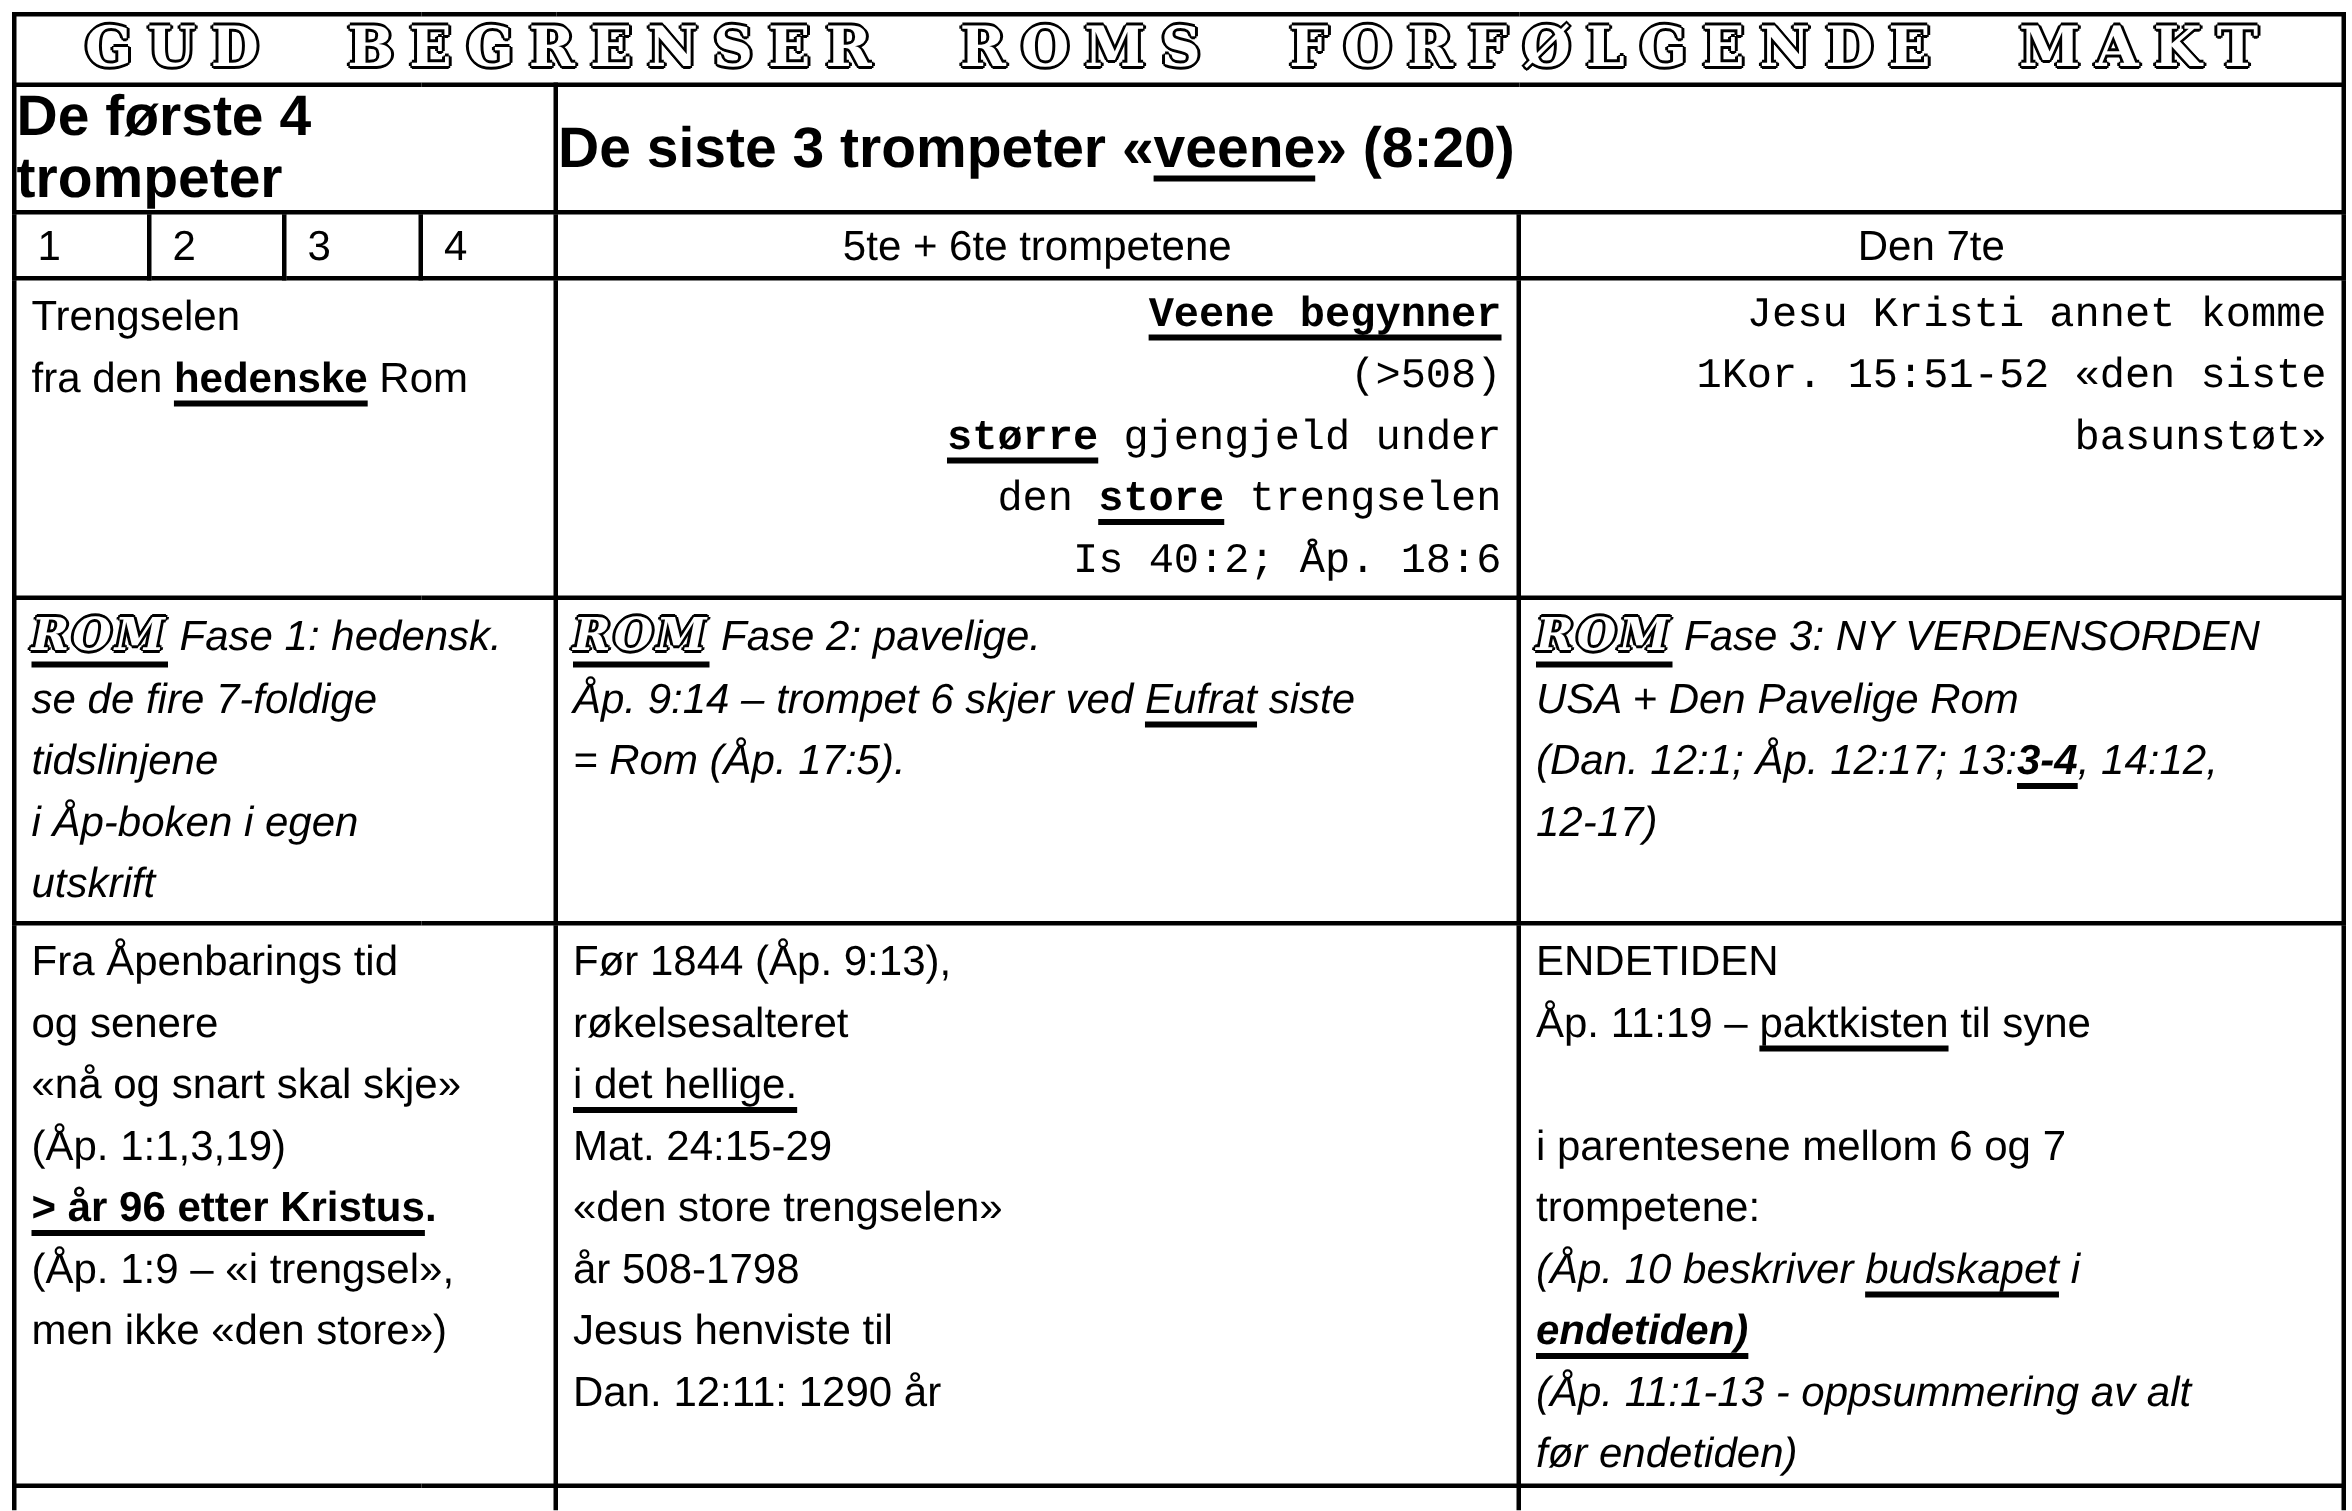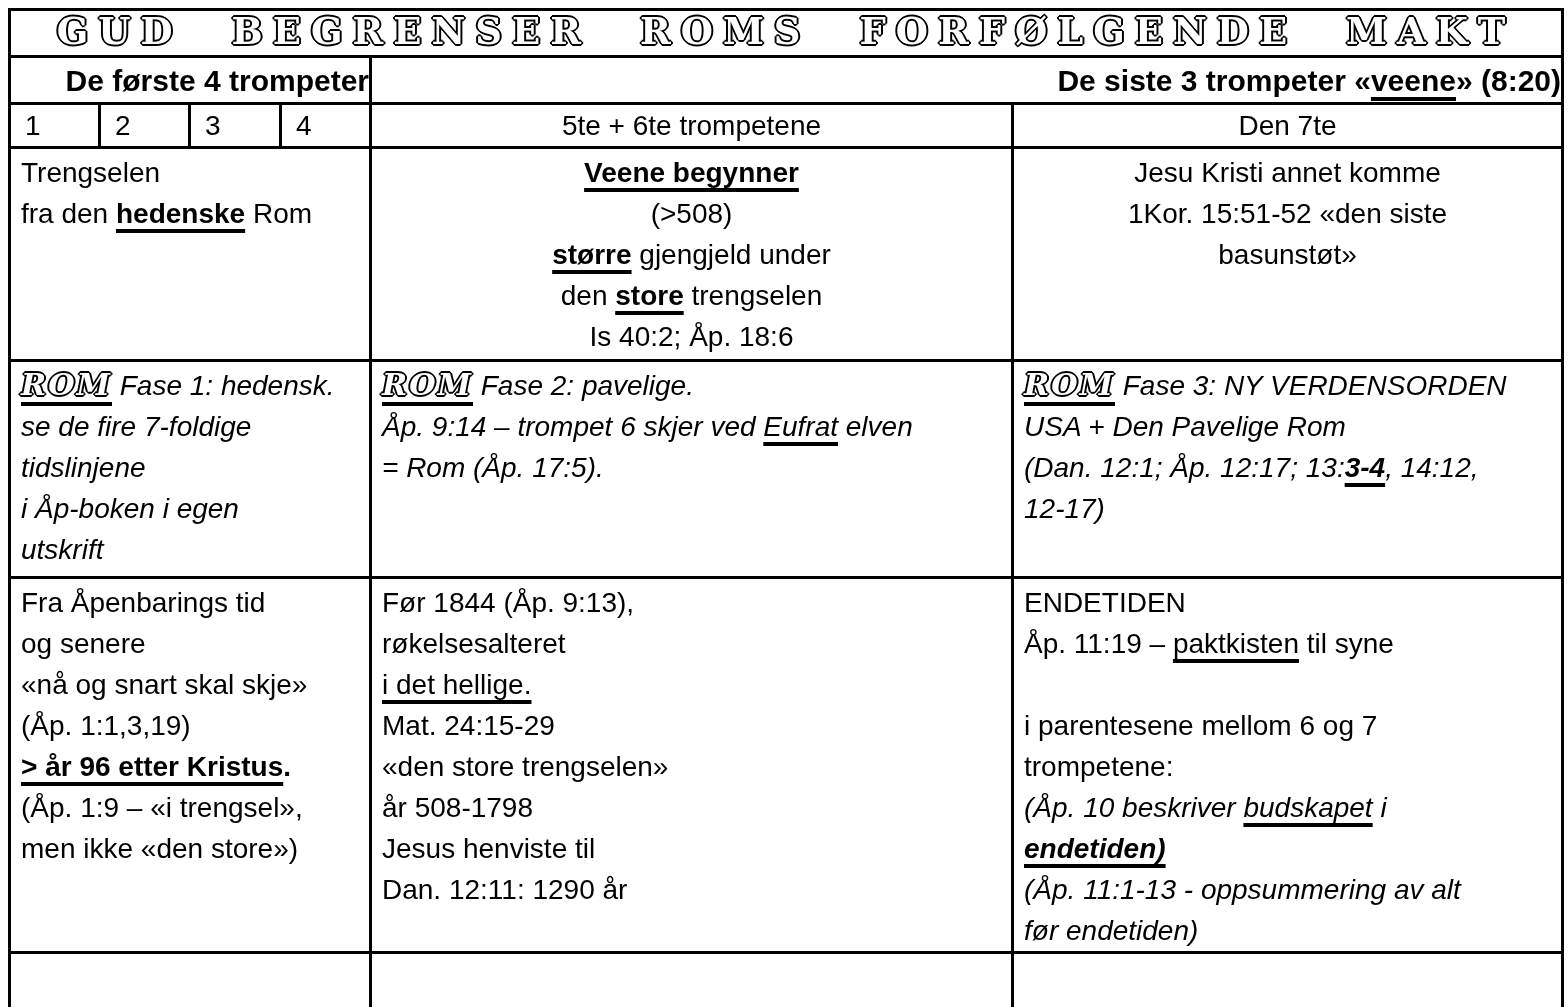--- a/index.html
+++ b/index.html
@@ -38,30 +38,30 @@
       -2px 0 0 #000, 2px 0 0 #000, 0 -2px 0 #000, 0 2px 0 #000,
       -1px -1px 0 #000, 1px -1px 0 #000, 1px 1px 0 #000, -1px 1px 0 #000;
   }
   .doc-title{
     font-size:37px;
     letter-spacing:10px;
     word-spacing:26px;
     white-space:nowrap;
   }
   tr.head-row td{
-    vertical-align:middle;text-align:right;
-    font-weight:bold;font-size:30px;
+    vertical-align:middle;text-align:left;
+    font-weight:bold;font-size:38px;
     padding:0;
   }
   tr.num-row td, tr.ref-row td{
     vertical-align:middle;font-size:28px;padding:0 0 0 14px;
   }
   tr.num-row td.c, tr.ref-row td.c{text-align:center;padding:0;}
   td.center-cell{text-align:center;}
-  td.center-cell .line{text-align:center;}
+  td.center-cell .line{text-align:right;font-family:Liberation Mono, monospace;}
   .line{min-height:41px;white-space:nowrap;}
   .b{font-weight:bold;}
   .i{font-style:italic;text-align:right;}
   .u{text-decoration:underline;text-decoration-thickness:4px;text-underline-offset:6px;}
   .rom{
     font-family:"DejaVu Serif", serif;
     font-weight:bold;
     font-size:1.08em;
     letter-spacing:2px;
     color:#fff;
@@ -136,21 +136,21 @@
     <tr class="r6">
       <td colspan="4">
             <div class="line"><span class="rom">ROM</span><span> Fase 1: hedensk.</span></div>
             <div class="line"><span>se de fire 7-foldige</span></div>
             <div class="line"><span>tidslinjene</span></div>
             <div class="line"><span>i Åp-boken i egen</span></div>
             <div class="line"><span>utskrift</span></div>
           </td>
       <td>
             <div class="line"><span class="rom">ROM</span><span> Fase 2: pavelige.</span></div>
-            <div class="line"><span>Åp. 9:14 – trompet 6 skjer ved </span><span class="u">Eufrat</span><span> elven</span></div>
+            <div class="line"><span>Åp. 9:14 – trompet 6 skjer ved </span><span class="u">Eufrat</span><span> siste</span></div>
             <div class="line"><span>= Rom (Åp. 17:5).</span></div>
           </td>
       <td>
             <div class="line"><span class="rom">ROM</span><span> Fase 3: NY VERDENSORDEN</span></div>
             <div class="line"><span>USA + Den Pavelige Rom</span></div>
             <div class="line"><span>(Dan. 12:1; Åp. 12:17; 13:</span><span class="b u">3-4</span><span>, 14:12,</span></div>
             <div class="line"><span>12-17)</span></div>
           </td>
     </tr>
     <tr class="r7">

